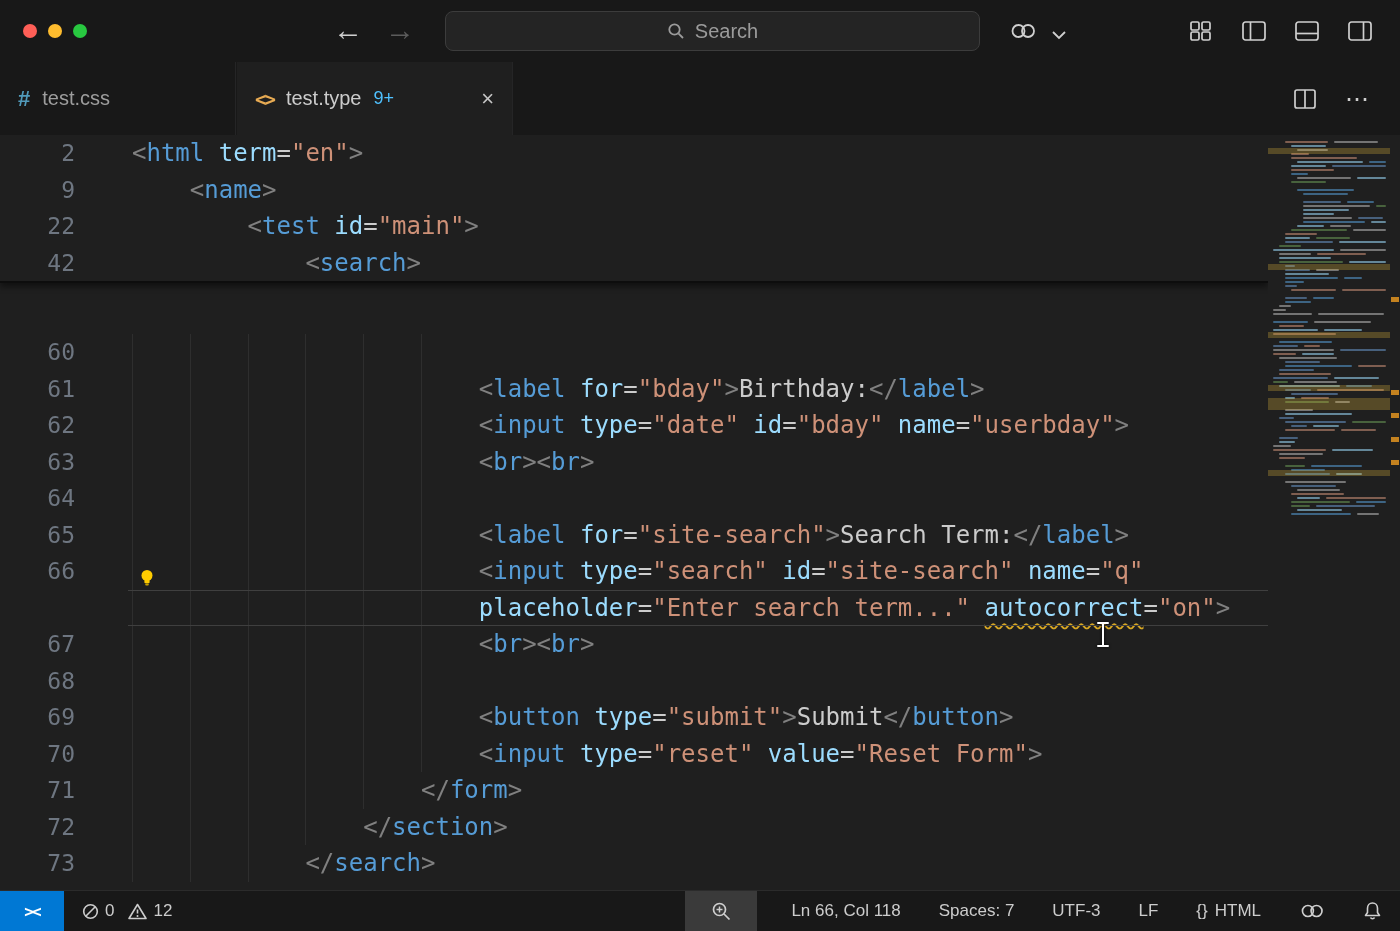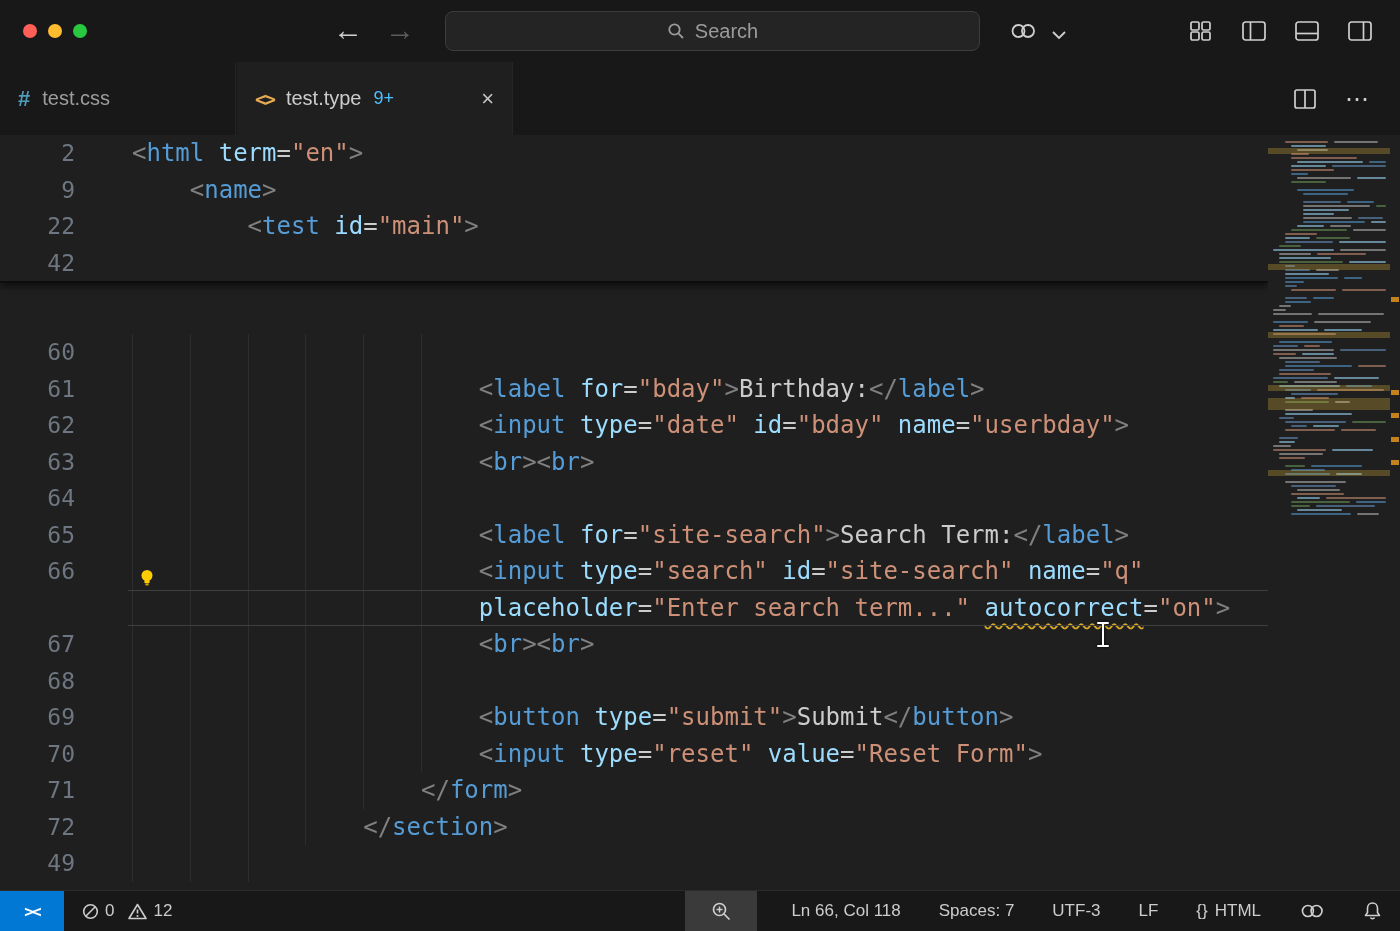--- a/index.html
+++ b/index.html
@@ -157,27 +157,27 @@
                 <rect x="6.4" y="12" width="5.2" height="3.2" rx="1" fill="#ffcc00"></rect>
                 <rect x="7.2" y="15.6" width="3.6" height="1.8" rx="0.9" fill="#caa100"></rect>
               </svg></span><span class="ctext">                        <span class="tk-p">&lt;</span><span class="tk-t">input</span><span class="tk-w"> </span><span class="tk-a">type</span><span class="tk-o">=</span><span class="tk-s">"search"</span><span class="tk-w"> </span><span class="tk-a">id</span><span class="tk-o">=</span><span class="tk-s">"site-search"</span><span class="tk-w"> </span><span class="tk-a">name</span><span class="tk-o">=</span><span class="tk-s">"q"</span></span></div>
           <div class="code-row"><i class="guide" style="left: calc(0ch + 132px);"></i><i class="guide" style="left: calc(4ch + 132px);"></i><i class="guide" style="left: calc(8ch + 132px);"></i><i class="guide" style="left: calc(12ch + 132px);"></i><i class="guide" style="left: calc(16ch + 132px);"></i><i class="guide" style="left: calc(20ch + 132px);"></i><i class="curline-border"></i><span class="ln"></span><span class="ctext">                        <span class="tk-a">placeholder</span><span class="tk-o">=</span><span class="tk-s">"Enter search term..."</span><span class="tk-w"> </span><span class="tk-au">autocorrect</span><span class="tk-o">=</span><span class="tk-s">"on"</span><span class="tk-p">&gt;</span></span></div>
           <div class="code-row"><i class="guide" style="left: calc(0ch + 132px);"></i><i class="guide" style="left: calc(4ch + 132px);"></i><i class="guide" style="left: calc(8ch + 132px);"></i><i class="guide" style="left: calc(12ch + 132px);"></i><i class="guide" style="left: calc(16ch + 132px);"></i><i class="guide" style="left: calc(20ch + 132px);"></i><span class="ln">67</span><span class="ctext">                        <span class="tk-p">&lt;</span><span class="tk-t">br</span><span class="tk-p">&gt;&lt;</span><span class="tk-t">br</span><span class="tk-p">&gt;</span></span></div>
           <div class="code-row"><i class="guide" style="left: calc(0ch + 132px);"></i><i class="guide" style="left: calc(4ch + 132px);"></i><i class="guide" style="left: calc(8ch + 132px);"></i><i class="guide" style="left: calc(12ch + 132px);"></i><i class="guide" style="left: calc(16ch + 132px);"></i><i class="guide" style="left: calc(20ch + 132px);"></i><span class="ln">68</span><span class="ctext"></span></div>
           <div class="code-row"><i class="guide" style="left: calc(0ch + 132px);"></i><i class="guide" style="left: calc(4ch + 132px);"></i><i class="guide" style="left: calc(8ch + 132px);"></i><i class="guide" style="left: calc(12ch + 132px);"></i><i class="guide" style="left: calc(16ch + 132px);"></i><i class="guide" style="left: calc(20ch + 132px);"></i><span class="ln">69</span><span class="ctext">                        <span class="tk-p">&lt;</span><span class="tk-t">button</span><span class="tk-w"> </span><span class="tk-a">type</span><span class="tk-o">=</span><span class="tk-s">"submit"</span><span class="tk-p">&gt;</span><span class="tk-x">Submit</span><span class="tk-p">&lt;/</span><span class="tk-t">button</span><span class="tk-p">&gt;</span></span></div>
           <div class="code-row"><i class="guide" style="left: calc(0ch + 132px);"></i><i class="guide" style="left: calc(4ch + 132px);"></i><i class="guide" style="left: calc(8ch + 132px);"></i><i class="guide" style="left: calc(12ch + 132px);"></i><i class="guide" style="left: calc(16ch + 132px);"></i><i class="guide" style="left: calc(20ch + 132px);"></i><span class="ln">70</span><span class="ctext">                        <span class="tk-p">&lt;</span><span class="tk-t">input</span><span class="tk-w"> </span><span class="tk-a">type</span><span class="tk-o">=</span><span class="tk-s">"reset"</span><span class="tk-w"> </span><span class="tk-a">value</span><span class="tk-o">=</span><span class="tk-s">"Reset Form"</span><span class="tk-p">&gt;</span></span></div>
           <div class="code-row"><i class="guide" style="left: calc(0ch + 132px);"></i><i class="guide" style="left: calc(4ch + 132px);"></i><i class="guide" style="left: calc(8ch + 132px);"></i><i class="guide" style="left: calc(12ch + 132px);"></i><i class="guide" style="left: calc(16ch + 132px);"></i><span class="ln">71</span><span class="ctext">                    <span class="tk-p">&lt;/</span><span class="tk-t">form</span><span class="tk-p">&gt;</span></span></div>
           <div class="code-row"><i class="guide" style="left: calc(0ch + 132px);"></i><i class="guide" style="left: calc(4ch + 132px);"></i><i class="guide" style="left: calc(8ch + 132px);"></i><i class="guide" style="left: calc(12ch + 132px);"></i><span class="ln">72</span><span class="ctext">                <span class="tk-p">&lt;/</span><span class="tk-t">section</span><span class="tk-p">&gt;</span></span></div>
-          <div class="code-row"><i class="guide" style="left: calc(0ch + 132px);"></i><i class="guide" style="left: calc(4ch + 132px);"></i><i class="guide" style="left: calc(8ch + 132px);"></i><span class="ln">49</span></div>
+          <div class="code-row"><i class="guide" style="left: calc(0ch + 132px);"></i><i class="guide" style="left: calc(4ch + 132px);"></i><i class="guide" style="left: calc(8ch + 132px);"></i><span class="ln">73</span><span class="ctext">            <span class="tk-p">&lt;/</span><span class="tk-t">search</span><span class="tk-p">&gt;</span></span></div>
         </div>
       <div id="sticky">
           <div class="code-row"><span class="ln">2</span><span class="ctext"><span class="tk-p">&lt;</span><span class="tk-t">html</span><span class="tk-w"> </span><span class="tk-a">term</span><span class="tk-o">=</span><span class="tk-s">"en"</span><span class="tk-p">&gt;</span></span></div>
           <div class="code-row"><span class="ln">9</span><span class="ctext">    <span class="tk-p">&lt;</span><span class="tk-t">name</span><span class="tk-p">&gt;</span></span></div>
           <div class="code-row"><span class="ln">22</span><span class="ctext">        <span class="tk-p">&lt;</span><span class="tk-t">test</span><span class="tk-w"> </span><span class="tk-a">id</span><span class="tk-o">=</span><span class="tk-s">"main"</span><span class="tk-p">&gt;</span></span></div>
-          <div class="code-row"><span class="ln">42</span></div>
+          <div class="code-row"><span class="ln">42</span><span class="ctext">            <span class="tk-p">&lt;</span><span class="tk-t">search</span><span class="tk-p">&gt;</span></span></div>
         </div>
     </div>
     <div id="minimap">
         <i class="mmbar" style="left: 17px; top: 6px; width: 42.5838px; background: rgb(206, 145, 120); opacity: 0.55;"></i>
         <i class="mmbar" style="left: 65.5838px; top: 6px; width: 44.5395px; background: rgb(185, 185, 185); opacity: 0.55;"></i>
         <i class="mmbar" style="left: 23px; top: 10px; width: 35.4476px; background: rgb(156, 220, 254); opacity: 0.55;"></i>
         <i class="mmbar" style="left: 29px; top: 14px; width: 30.5974px; background: rgb(185, 185, 185); opacity: 0.55;"></i>
         <i class="mmbar" style="left: 23px; top: 18px; width: 17.7197px; background: rgb(206, 145, 120); opacity: 0.55;"></i>
         <i class="mmbar" style="left: 23px; top: 22px; width: 65.643px; background: rgb(206, 145, 120); opacity: 0.55;"></i>
         <i class="mmbar" style="left: 29px; top: 26px; width: 65.8523px; background: rgb(156, 220, 254); opacity: 0.55;"></i>

